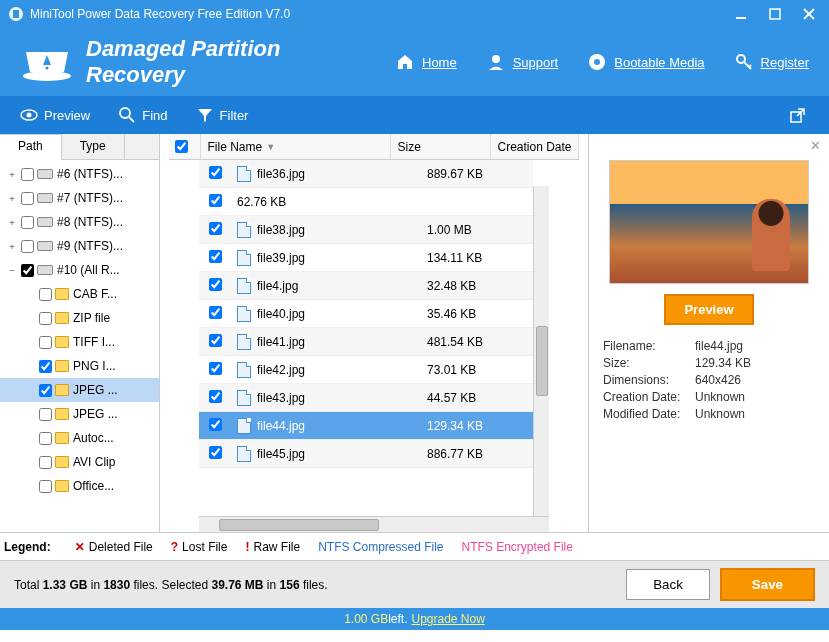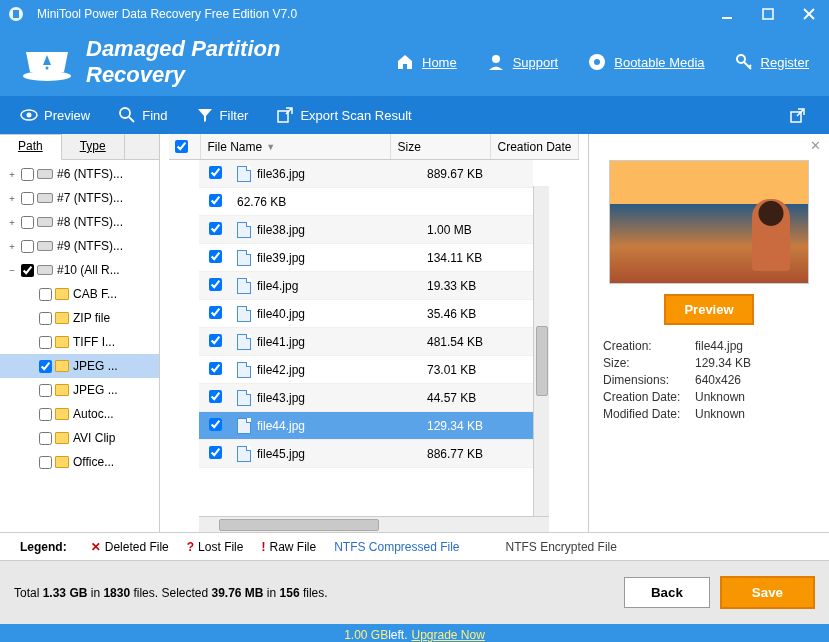--- a/index.html
+++ b/index.html
@@ -1,38 +1,38 @@
 <!DOCTYPE html>
 <html><head>
 <meta charset="utf-8">
 <style>
 * { margin: 0; padding: 0; box-sizing: border-box; font-family: "Segoe UI", Tahoma, sans-serif; }
 body { width: 829px; height: 642px; overflow: hidden; background: #fff; font-size: 12px; }
 
-.titlebar { height: 28px; background: #3393e4; color: #fff; display: flex; align-items: center; padding: 0 8px; gap: 7px; }
+.titlebar { height: 28px; background: #3393e4; color: #fff; display: flex; align-items: center; padding: 0 8px; }
 .titlebar-icon { width: 16px; height: 16px; margin-right: 6px; display: flex; align-items: center; justify-content: center; }
 .titlebar-title { flex: 1; font-size: 12px; }
 .win-btn { width: 24px; height: 24px; display: flex; align-items: center; justify-content: center; margin-left: 10px; cursor: pointer; }
 
 .header { height: 68px; background: #3393e4; display: flex; align-items: center; padding: 0 20px; color: #fff; }
 .logo-icon { width: 54px; height: 40px; margin-right: 12px; }
 .app-title { font-size: 22px; font-style: italic; font-weight: 600; flex: 1; }
 .nav-item { display: flex; align-items: center; margin-left: 28px; cursor: pointer; }
 .nav-item .glyph { width: 22px; height: 22px; margin-right: 6px; display: flex; align-items: center; justify-content: center; }
 .nav-item span.label { text-decoration: underline; font-size: 13px; }
 
 .toolbar { height: 38px; background: #1c7ed6; display: flex; align-items: center; padding: 0 20px; color: #fff; }
 .tb-item { display: flex; align-items: center; margin-right: 28px; cursor: pointer; font-size: 13px; }
 .tb-item .glyph { width: 18px; height: 18px; margin-right: 6px; display: flex; align-items: center; justify-content: center; }
 .tb-right { margin-left: auto; cursor: pointer; width: 22px; height: 22px; display: flex; align-items: center; justify-content: center; }
 
 .main { display: flex; height: 398px; background: #fff; }
 .left { width: 160px; border-right: 1px solid #ccc; display: flex; flex-direction: column; }
 .tabs { display: flex; height: 26px; border-bottom: 1px solid #ccc; background: #f0f0f0; }
-.tab { padding: 4px 18px; border-right: 1px solid #ccc; cursor: pointer; background: #fff; border-top: 1px solid #ccc; border-bottom: 1px solid transparent; margin-bottom: -1px; text-decoration: underline; }
+.tab { padding: 4px 18px; border-right: 1px solid #ccc; cursor: pointer; background: #fff; border-top: 1px solid #ccc; border-bottom: 1px solid transparent; margin-bottom: -1px; }
 .tab.inactive { background: #f0f0f0; border-top: 1px solid transparent; border-bottom: 1px solid #ccc; }
 .tree { flex: 1; overflow: hidden; padding: 2px 0; }
 .tree-row { display: flex; align-items: center; height: 24px; padding: 0 2px; white-space: nowrap; overflow: hidden; }
 .tree-row .expander { width: 12px; text-align: center; color: #666; cursor: pointer; font-size: 9px; font-family: monospace; }
 .tree-row .pad { display: inline-block; }
 .tree-row input[type=checkbox] { margin: 0 3px; }
 .tree-row .folder-icon { width: 14px; height: 12px; background: #ffd766; border: 1px solid #d4a017; margin-right: 4px; border-radius: 1px; flex-shrink: 0; }
 .tree-row .drive-icon { width: 16px; height: 10px; background: #ddd; border: 1px solid #888; border-radius: 2px; margin-right: 4px; flex-shrink: 0; }
 .tree-row .txt { overflow: hidden; text-overflow: ellipsis; }
 .tree-row.sel { background: #bcd6f5; }
@@ -59,32 +59,32 @@
 .grid-wrap { position: relative; flex: 1; display: flex; flex-direction: column; }
 
 .right { width: 240px; padding: 8px 14px; position: relative; }
 .close-x { position: absolute; right: 8px; top: 4px; color: #999; cursor: pointer; font-size: 13px; }
 .preview-img { width: 200px; height: 124px; margin: 18px auto 10px; border: 1px solid #ccc; background: linear-gradient(to bottom, #fdb95e 0%, #fdb95e 35%, #2a5a82 35%, #c77b3e 70%, #a94f2e 100%); position: relative; }
 .preview-img::after { content: ""; position: absolute; right: 18px; top: 38px; width: 38px; height: 72px; background: radial-gradient(circle at 50% 20%, #3a1f15 0 12px, transparent 13px), linear-gradient(#c96b3e,#c96b3e); border-radius: 18px 18px 4px 4px; }
 .preview-btn { display: block; margin: 6px auto 14px; padding: 6px 18px; background: #f79600; color: #fff; border: 2px solid #e07d00; cursor: pointer; font-weight: 600; font-size: 13px; }
 .meta-row { display: flex; font-size: 12px; margin: 3px 0; color: #333; }
 .meta-row .k { width: 92px; }
 
-.legend { height: 28px; border-top: 1px solid #ccc; display: flex; align-items: center; padding: 0 20px; gap: 18px; background: #fff; }
+.legend { height: 28px; border-top: 1px solid #ccc; display: flex; align-items: center; padding: 0 4px; gap: 18px; background: #fff; }
 .legend b { font-weight: 700; margin-right: 6px; }
 .lg-item { display: flex; align-items: center; gap: 4px; }
 .lg-x { color: #c00; font-weight: 700; }
 .lg-q { color: #c00; font-weight: 700; }
 .lg-e { color: #c00; font-weight: 700; }
 .lg-ntfs { color: #2a6fc9; }
-.lg-enc { color: #404040; margin-left: 28px; }
-
-.status { height: 64px; background: #e8e8e8; border-top: 1px solid #ccc; display: flex; align-items: center; padding: 0 14px; }
+.lg-enc { color: #ec4899; }
+
+.status { height: 48px; background: #e8e8e8; border-top: 1px solid #ccc; display: flex; align-items: center; padding: 0 14px; }
 .status-text { flex: 1; font-size: 12px; }
-.btn-back { padding: 7px 26px; background: #fff; border: 1px solid #999; margin-right: 10px; cursor: pointer; font-weight: bold; }
+.btn-back { padding: 7px 26px; background: #fff; border: 1px solid #999; margin-right: 10px; cursor: pointer; }
 .btn-save { padding: 7px 30px; background: #f79600; color: #fff; border: 2px solid #e07d00; cursor: pointer; font-weight: 600; }
 
 .footer { height: 22px; background: #3393e4; color: #fff; display: flex; align-items: center; justify-content: center; font-size: 12px; }
 .footer .lim { color: #ffef7a; }
 .footer a { color: #ffef7a; text-decoration: underline; margin-left: 4px; cursor: pointer; }
 
 .sort-ind { margin-left: 4px; color: #888; font-size: 9px; }
 </style>
 </head>
 <body>
@@ -183,29 +183,20 @@
     <span>Find</span>
   </div>
   <div class="tb-item">
     <span class="glyph">
         <svg width="18" height="18">
           <path d="M2 3 L16 3 L10 10 L10 15 L8 16 L8 10 Z" fill="#fff"></path>
         </svg>
       </span>
     <span>Filter</span>
   </div>
-  <div class="tb-item">
-    <span class="glyph">
-        <svg width="18" height="18">
-          <rect x="2" y="5" width="10" height="11" fill="none" stroke="#fff" stroke-width="1.5"></rect>
-          <path d="M10 2 L16 2 L16 8 M16 2 L10 8" fill="none" stroke="#fff" stroke-width="1.5"></path>
-        </svg>
-      </span>
-    <span>Export Scan Result</span>
-  </div>
   <div class="tb-right">
     <svg width="18" height="18">
         <rect x="2" y="6" width="10" height="10" fill="none" stroke="#fff" stroke-width="1.5"></rect>
         <path d="M9 3 L15 3 L15 9 M15 3 L8 10" fill="none" stroke="#fff" stroke-width="1.5"></path>
       </svg>
   </div>
 </div>
 
 <div class="main">
 
@@ -264,20 +255,27 @@
           <span class="folder-icon"></span>
           <span class="txt">ZIP file</span>
         </div>
         <div class="tree-row">
           <span class="pad" style="width:22px"></span>
           <span class="expander"></span>
           <input type="checkbox" style="">
           <span class="folder-icon"></span>
           <span class="txt">TIFF I...</span>
         </div>
+        <div class="tree-row">
+          <span class="pad" style="width:22px"></span>
+          <span class="expander"></span>
+          <input type="checkbox" checked="" style="">
+          <span class="folder-icon"></span>
+          <span class="txt">PNG I...</span>
+        </div>
         <div class="tree-row sel">
           <span class="pad" style="width:22px"></span>
           <span class="expander"></span>
           <input type="checkbox" checked="" style="">
           <span class="folder-icon"></span>
           <span class="txt">JPEG ...</span>
         </div>
         <div class="tree-row">
           <span class="pad" style="width:22px"></span>
           <span class="expander"></span>
@@ -358,21 +356,21 @@
             </div>
             <div class="c col-size">134.11 KB</div>
             <div class="c col-date"></div>
           </div>
           <div class="gr">
             <div class="c col-chk"><input type="checkbox" checked="" style=""></div>
             <div class="c col-name">
               <span class="file-icon"></span>
               <span>file4.jpg</span>
             </div>
-            <div class="c col-size">19.33 KB</div>
+            <div class="c col-size">32.48 KB</div>
             <div class="c col-date"></div>
           </div>
           <div class="gr">
             <div class="c col-chk"><input type="checkbox" checked="" style=""></div>
             <div class="c col-name">
               <span class="file-icon"></span>
               <span>file40.jpg</span>
             </div>
             <div class="c col-size">35.46 KB</div>
             <div class="c col-date"></div>
@@ -430,21 +428,21 @@
           <div class="thumb"></div>
         </div>
     </div>
   </div>
 
   <div class="right">
     <div class="close-x">✕</div>
     <div class="preview-img"></div>
     <button class="preview-btn">Preview</button>
     <div class="meta-row">
-        <span class="k">Creation:</span>
+        <span class="k">Filename:</span>
         <span>file44.jpg</span>
       </div>
     <div class="meta-row">
         <span class="k">Size:</span>
         <span>129.34 KB</span>
       </div>
     <div class="meta-row">
         <span class="k">Dimensions:</span>
         <span>640x426</span>
       </div>

